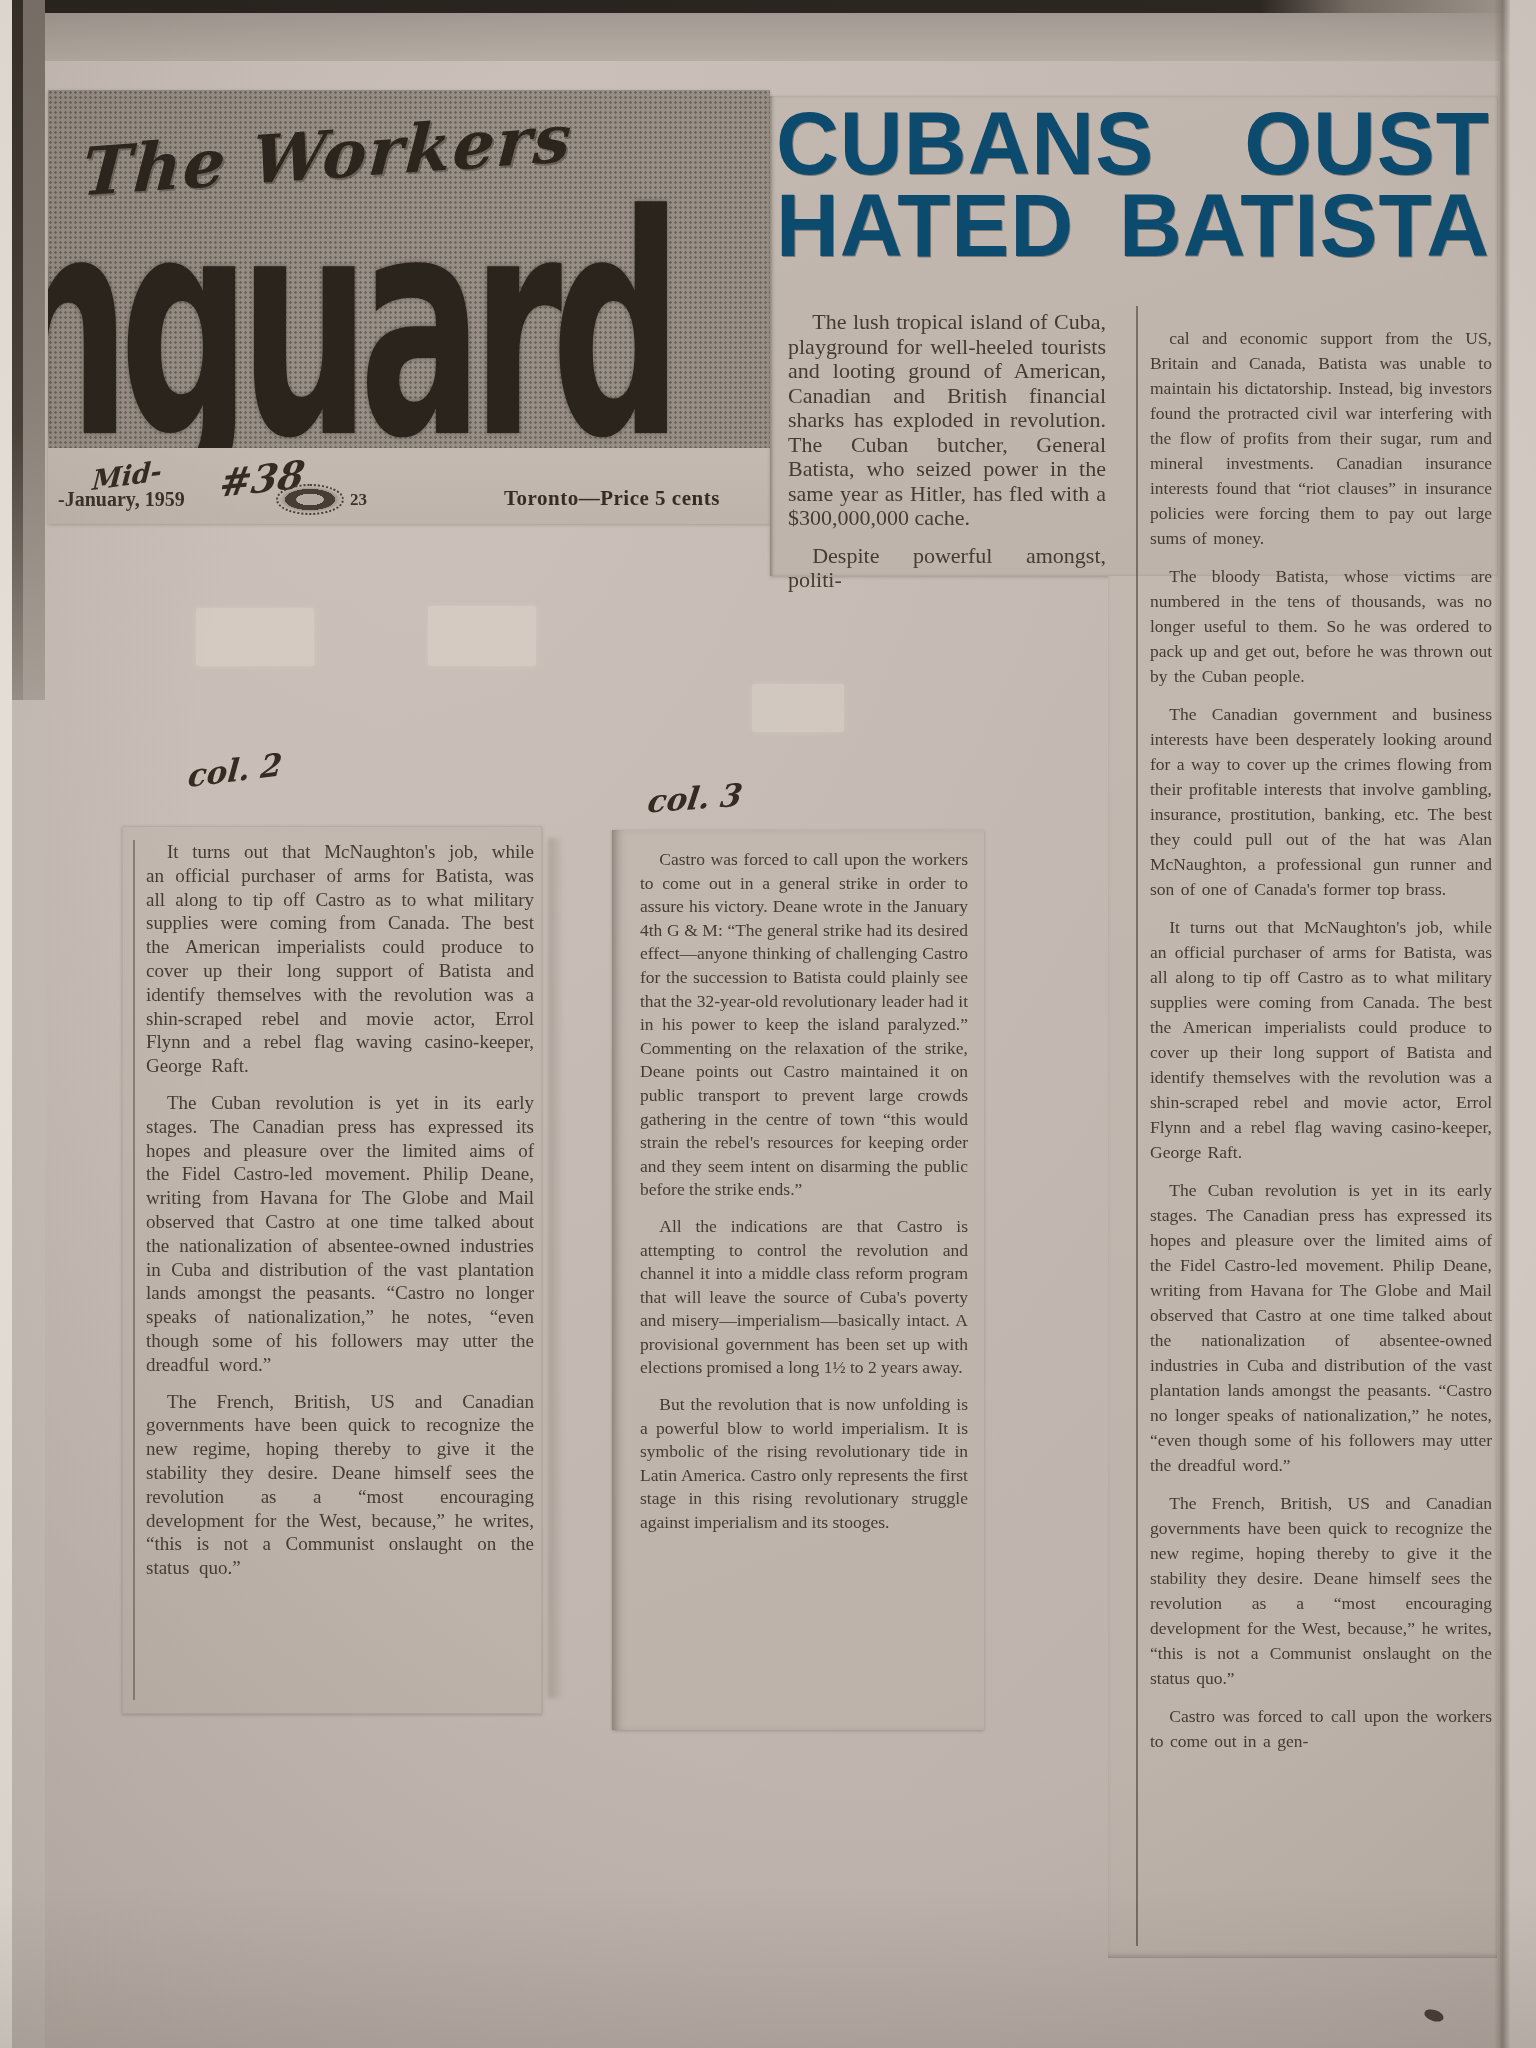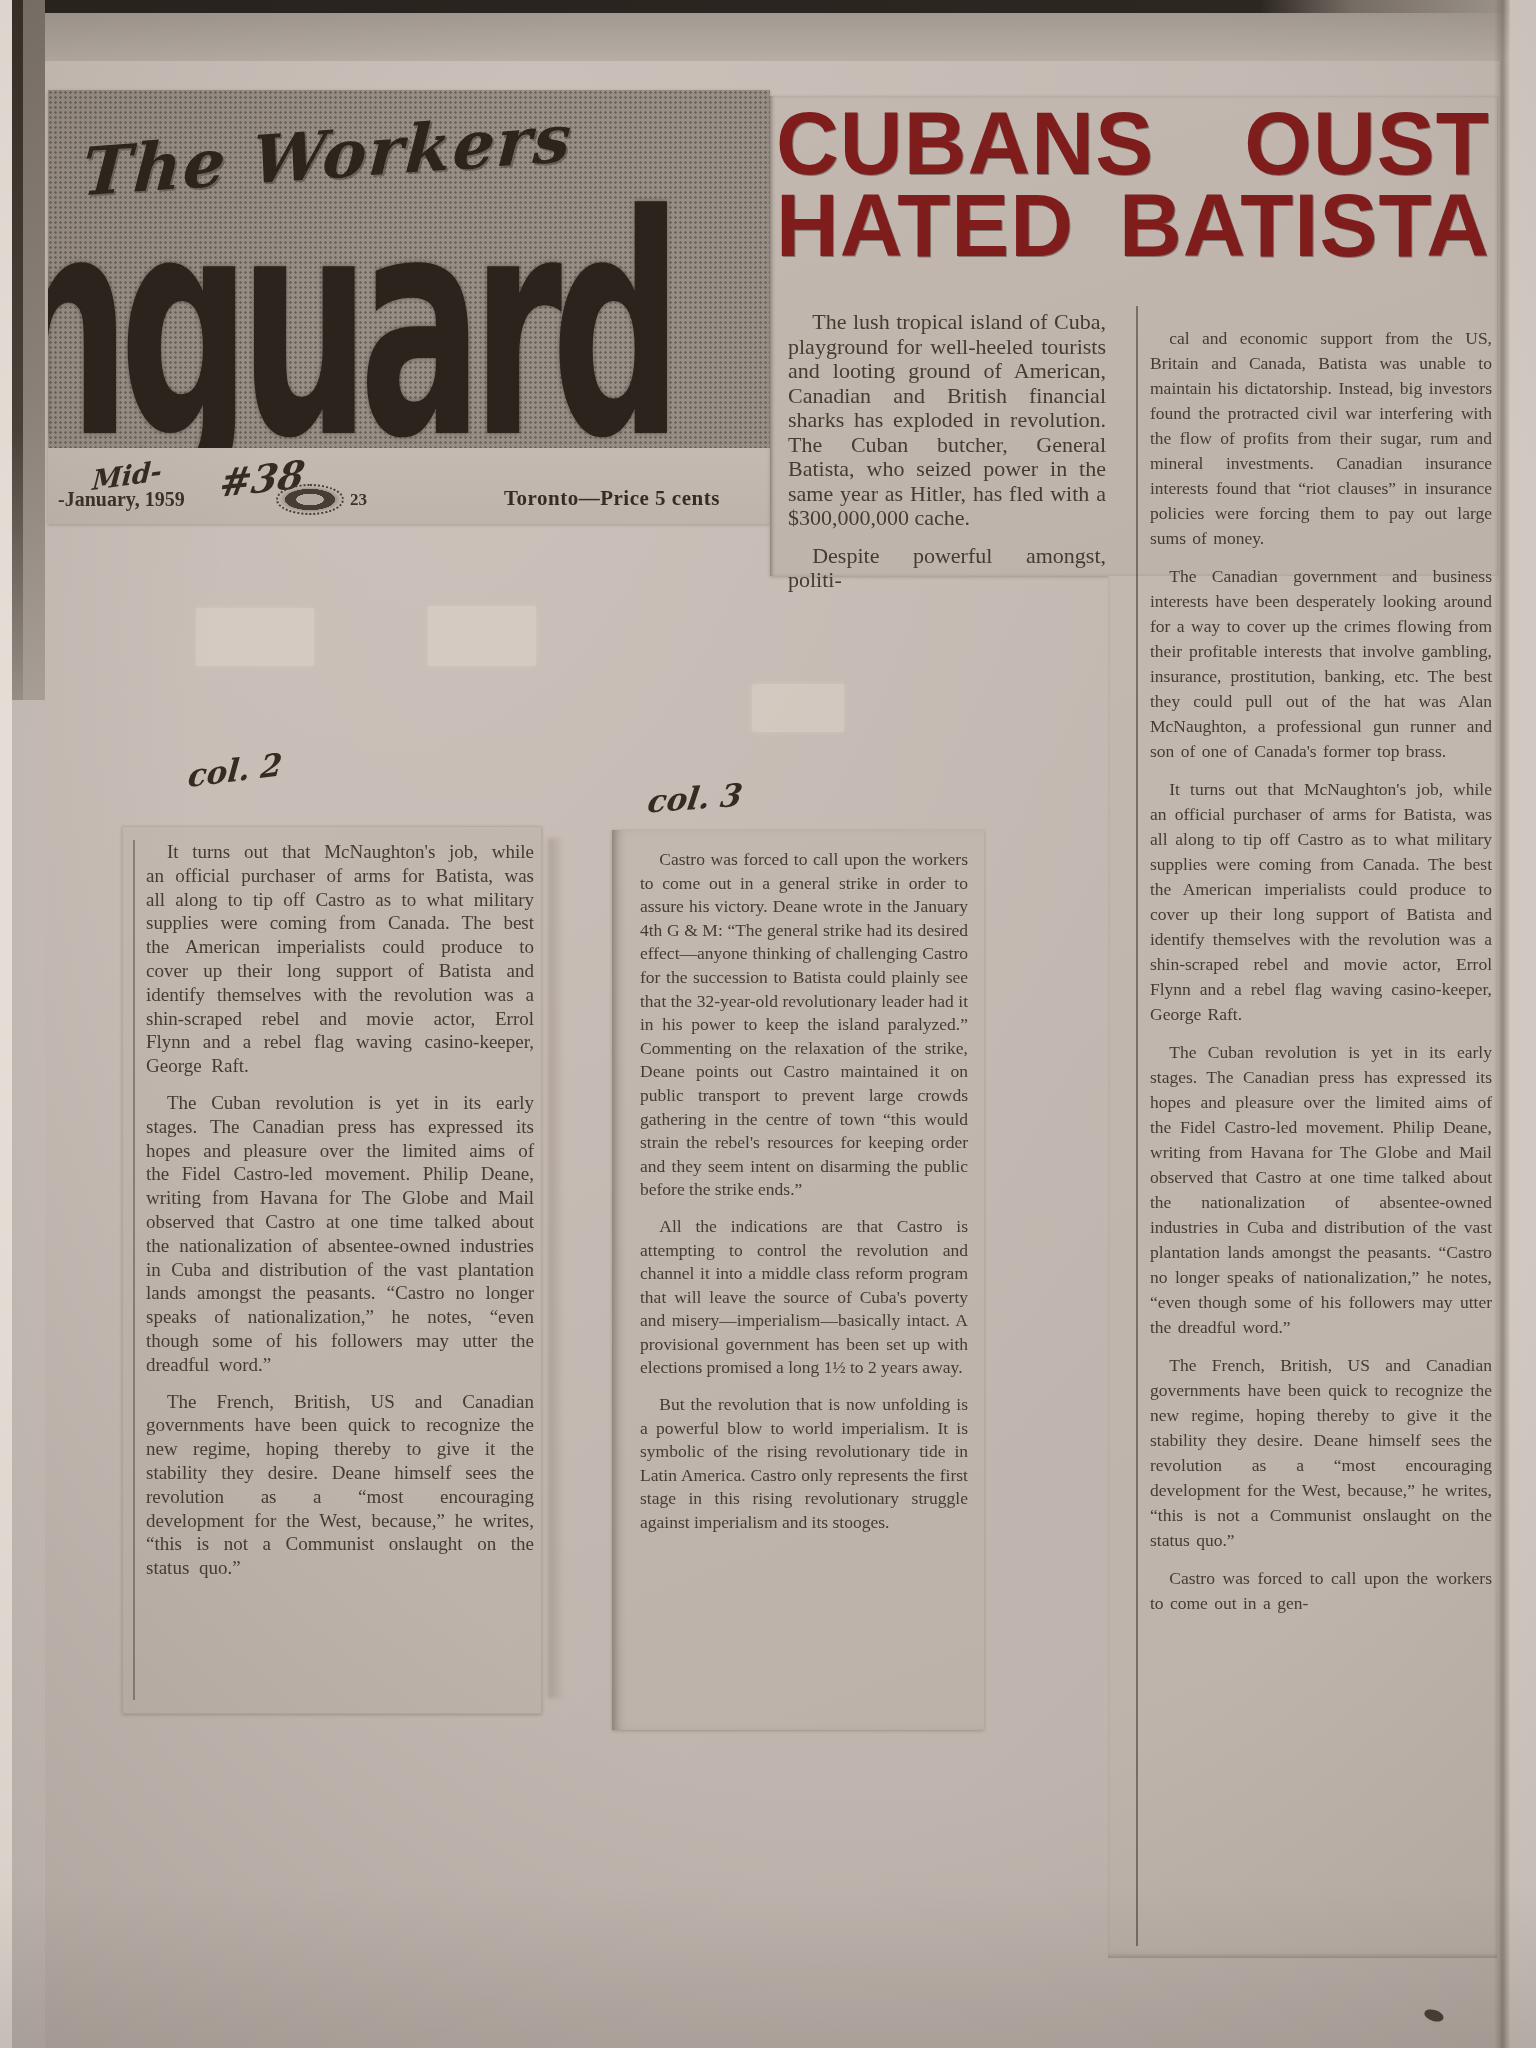--- a/index.html
+++ b/index.html
@@ -60,21 +60,21 @@
     background:radial-gradient(ellipse at center, #b4aaa2 30%, #473d34 31%, #473d34 55%, rgba(71,61,52,.25) 56%, rgba(0,0,0,0) 70%);
     border:2px dotted #473d34;}
   .bug-number{position:absolute;left:302px;top:42px;font-size:17px;font-weight:700;color:#3a322a;}
   .edition{position:absolute;left:456px;top:38px;font-size:21px;font-weight:700;color:#352d25;letter-spacing:.5px;}
   
   .headline-block{left:770px;top:96px;width:727px;height:480px;
     box-shadow:inset 3px 0 4px -2px rgba(50,42,34,.5), 0 1px 3px rgba(60,50,40,.25);}
   .rightcol-block{left:1108px;top:576px;width:389px;height:1382px;
     box-shadow:inset 0 -4px 6px -4px rgba(50,42,34,.45);}
   .headline-text{position:absolute;left:776px;top:102px;width:714px;z-index:3;
-    font-family:"Liberation Sans", sans-serif;font-weight:700;color:#7f1d1d;
+    font-family:"Liberation Sans", sans-serif;font-weight:700;color:#0c4a6e;
     text-shadow:1px 1px 0 rgba(33,27,22,.4);}
   .headline-line{font-size:87px;line-height:82px;letter-spacing:1px;
     text-align:justify;text-align-last:justify;transform:scaleY(1.02);}
   
   .news{position:absolute;color:#453b31;text-align:justify;z-index:3;}
   .news p{margin:0 0 13px 0;text-indent:1.1em;}
   .lead-col{left:788px;top:310px;width:318px;font-size:22px;line-height:24.5px;}
   .right-col{left:1150px;top:326px;width:342px;font-size:17.5px;line-height:25px;word-spacing:2px;}
   .col-rule{position:absolute;left:1136px;top:306px;width:2px;height:1640px;
     background:rgba(62,52,42,.55);z-index:4;}
@@ -132,20 +132,21 @@
 
   <div class="col-rule"></div>
 
   <div class="news lead-col">
     <p>The lush tropical island of Cuba, playground for well-heeled tourists and looting ground of American, Canadian and British financial sharks has exploded in revolution. The Cuban butcher, General Batista, who seized power in the same year as Hitler, has fled with a $300,000,000 cache.</p>
     <p>Despite powerful amongst, politi-</p>
   </div>
 
   <div class="news right-col">
     <p>cal and economic support from the US, Britain and Canada, Batista was unable to maintain his dictatorship. Instead, big investors found the protracted civil war interfering with the flow of profits from their sugar, rum and mineral investments. Canadian insurance interests found that “riot clauses” in insurance policies were forcing them to pay out large sums of money.</p>
+    <p>The bloody Batista, whose victims are numbered in the tens of thousands, was no longer useful to them. So he was ordered to pack up and get out, before he was thrown out by the Cuban people.</p>
     <p>The Canadian government and business interests have been desperately looking around for a way to cover up the crimes flowing from their profitable interests that involve gambling, insurance, prostitution, banking, etc. The best they could pull out of the hat was Alan McNaughton, a professional gun runner and son of one of Canada's former top brass.</p>
     <p>It turns out that McNaughton's job, while an official purchaser of arms for Batista, was all along to tip off Castro as to what military supplies were coming from Canada. The best the American imperialists could produce to cover up their long support of Batista and identify themselves with the revolution was a shin-scraped rebel and movie actor, Errol Flynn and a rebel flag waving casino-keeper, George Raft.</p>
     <p>The Cuban revolution is yet in its early stages. The Canadian press has expressed its hopes and pleasure over the limited aims of the Fidel Castro-led movement. Philip Deane, writing from Havana for The Globe and Mail observed that Castro at one time talked about the nationalization of absentee-owned industries in Cuba and distribution of the vast plantation lands amongst the peasants. “Castro no longer speaks of nationalization,” he notes, “even though some of his followers may utter the dreadful word.”</p>
     <p>The French, British, US and Canadian governments have been quick to recognize the new regime, hoping thereby to give it the stability they desire. Deane himself sees the revolution as a “most encouraging development for the West, because,” he writes, “this is not a Communist onslaught on the status quo.”</p>
     <p>Castro was forced to call upon the workers to come out in a gen-</p>
   </div>
 
   <div class="hand hw-col-label hw-col2">col. 2</div>
   <div class="hand hw-col-label hw-col3">col. 3</div>
 

